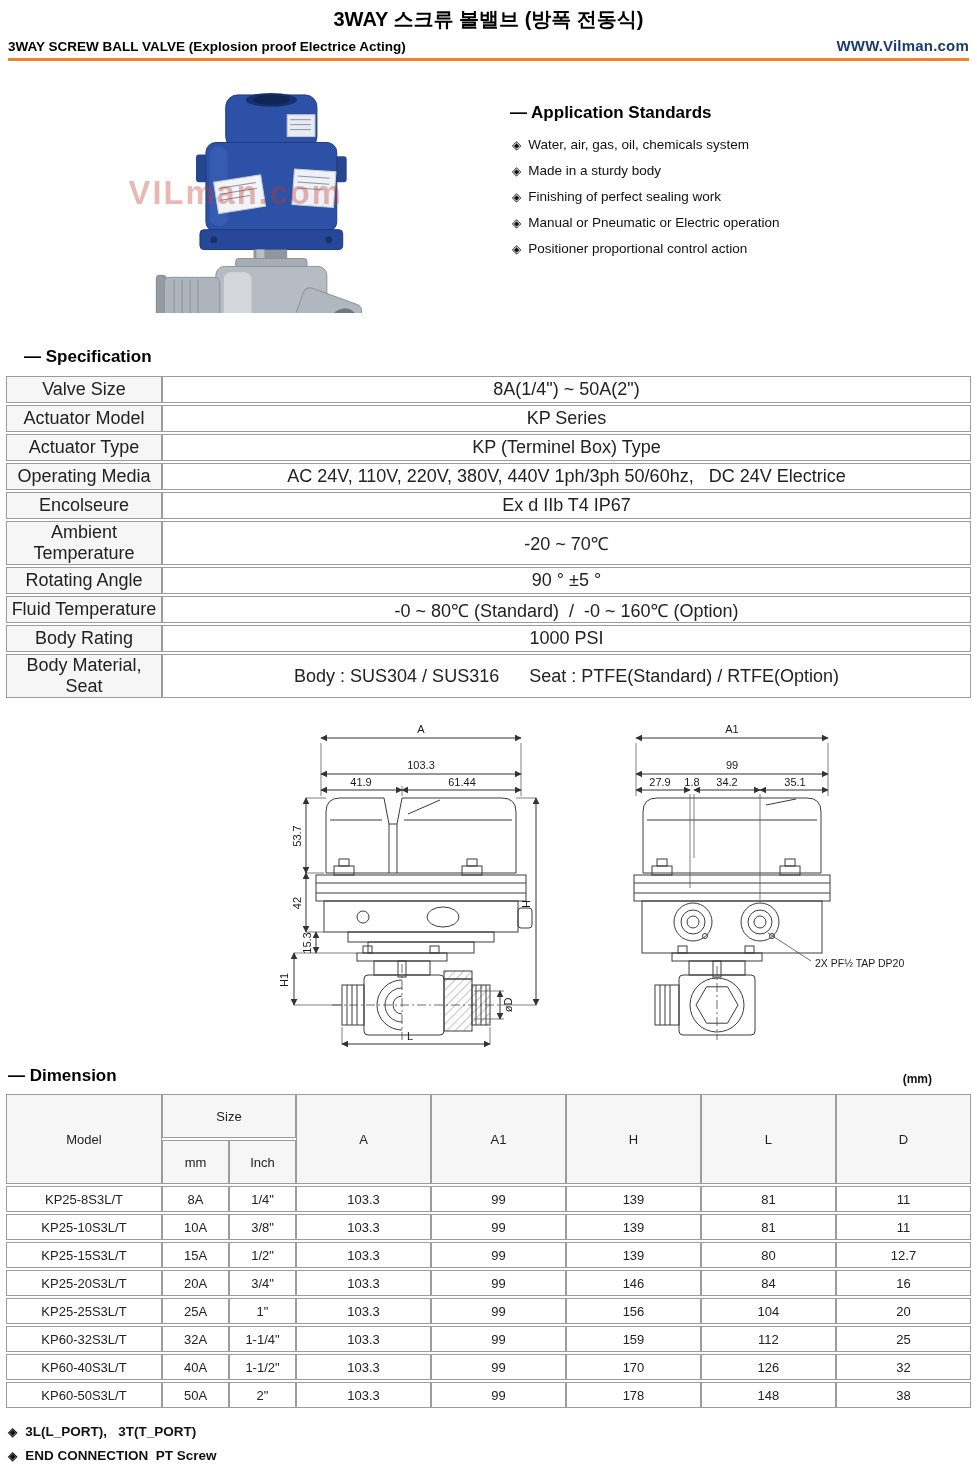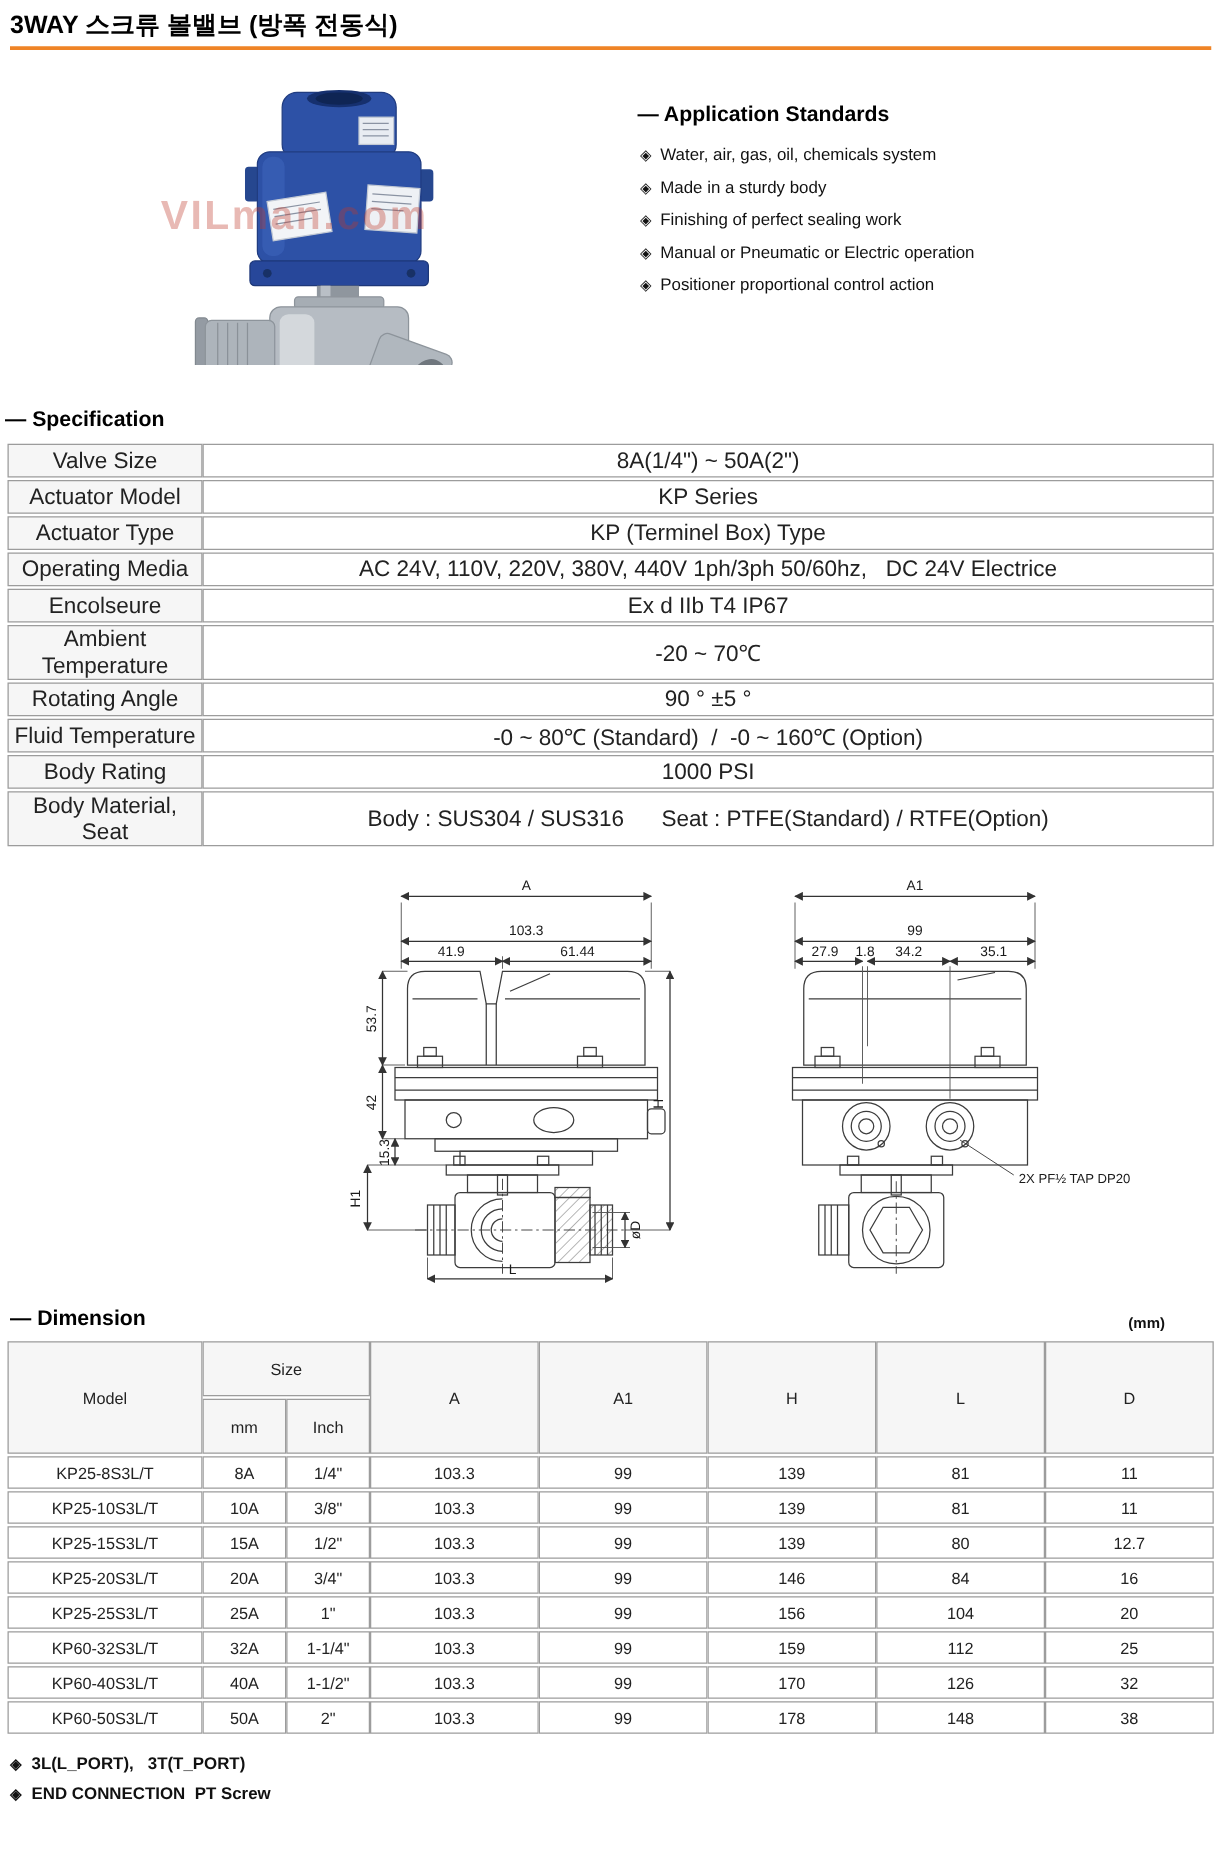--- a/index.html
+++ b/index.html
@@ -1,37 +1,37 @@
 <!DOCTYPE html>
 <html><head>
 <meta charset="utf-8">
 <style>
   * { box-sizing: border-box; margin: 0; padding: 0; }
   body { background: #ffffff; font-family: "Liberation Sans", sans-serif; color: #111; }
   .page { width: 977px; min-height: 1481px; background: #fff; position: relative; overflow: hidden; }
 
   
-  .header { padding: 6px 8px 0 8px; }
+  .header { padding: 6px 8px 0 8px; text-align: center; }
   .title-ko { font-size: 20px; font-weight: 700; letter-spacing: 0; color: #000; }
   .header-row { display: flex; justify-content: space-between; align-items: flex-end; margin-top: 4px; }
   .title-en { font-size: 13.5px; font-weight: 700; color: #000; }
   .website { font-size: 15px; font-weight: 700; color: #1b3a70; letter-spacing: 0.2px; }
   .orange-rule { height: 3px; background: #ef8426; margin-top: 4px; }
 
   
   .product-row { display: flex; margin: 24px 0 0 95px; }
   .photo-wrap { width: 315px; height: 228px; }
   .standards { margin-left: 100px; padding-top: 18px; width: 420px; }
   .standards h3 { font-size: 17px; font-weight: 700; color: #000; margin-bottom: 14px; }
   .standards ul { list-style: none; }
   .standards li { font-size: 13.5px; color: #111; margin: 0 0 11px 2px; display: flex; align-items: baseline; }
   .standards .bullet { font-size: 12px; margin-right: 7px; }
 
   
-  .section-head { font-size: 17px; font-weight: 700; color: #000; padding: 0 4px; }
+  .section-head { font-size: 17px; font-weight: 700; color: #000; padding: 0 24px; }
   .spec-section { margin-top: 34px; }
   .spec-section .section-head { margin-bottom: 7px; }
 
   
   .tbl-wrap { padding: 0 6px; }
   table.spec { width: 100%; border-collapse: separate; border-spacing: 0 2px; table-layout: fixed; }
   table.spec td { border: 1px solid #9c9c9c; height: 27px; font-size: 18px; color: #222; text-align: center; vertical-align: middle; }
   table.spec td.lbl { width: 156px; background: #f6f6f6; }
   table.spec td.val { white-space: pre; }
 
@@ -54,20 +54,24 @@
 
   svg text { font-family: "Liberation Sans", sans-serif; }
 </style>
 </head>
 <body>
 
 <div class="page">
 
   <div class="header">
     <div class="title-ko">3WAY 스크류  볼밸브 (방폭 전동식)</div>
+    <div class="header-row">
+      <div class="title-en">3WAY SCREW BALL VALVE (Explosion proof Electrice Acting)</div>
+      <div class="website">WWW.Vilman.com</div>
+    </div>
     <div class="orange-rule"></div>
   </div>
 
   <div class="product-row">
     <div class="photo-wrap">
       <svg viewBox="0 0 310 230" width="315" height="228">
 
         <rect x="128" y="10" width="92" height="54" rx="12" fill="#2d51a6" stroke="#203c80"></rect>
         <ellipse cx="174" cy="15" rx="26" ry="7" fill="#16306e"></ellipse>
         <ellipse cx="174" cy="15" rx="19" ry="5" fill="#0f2554"></ellipse>

